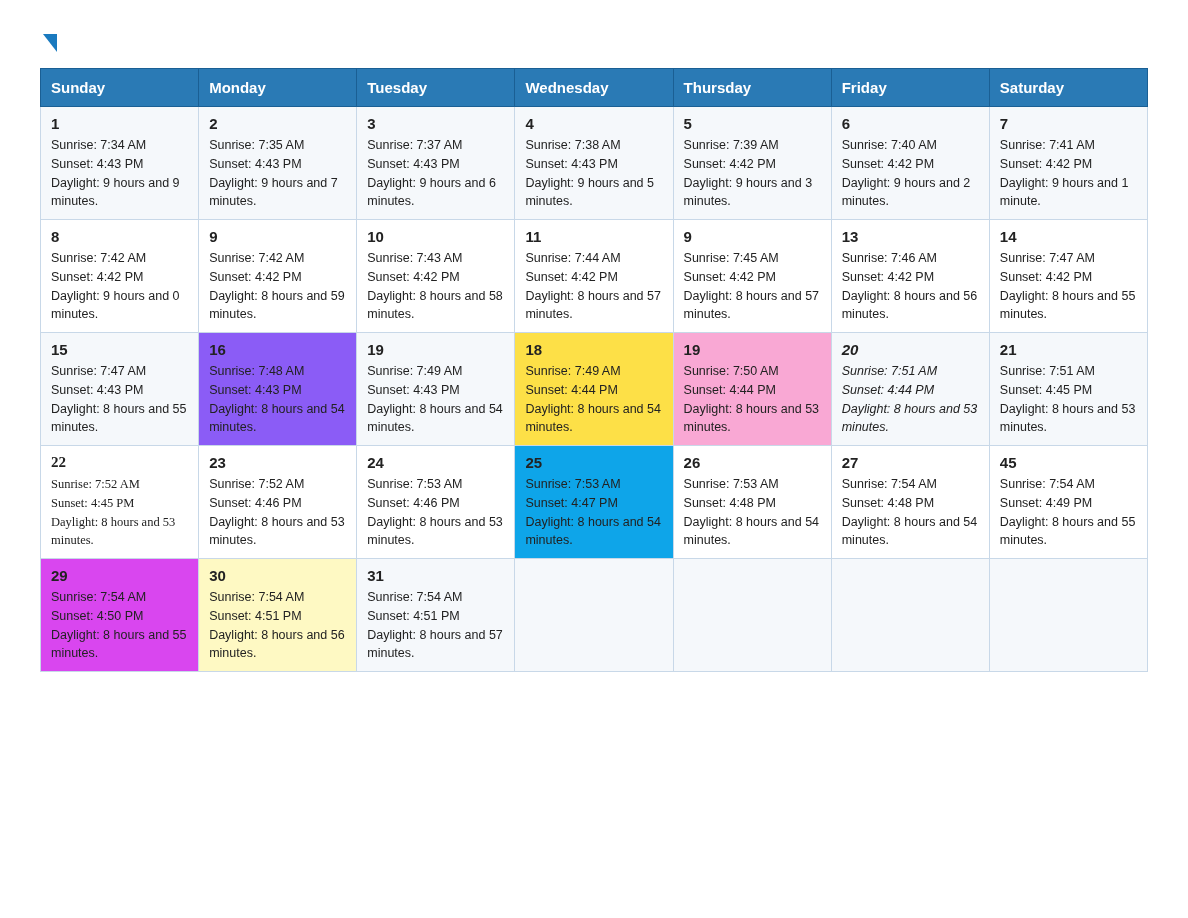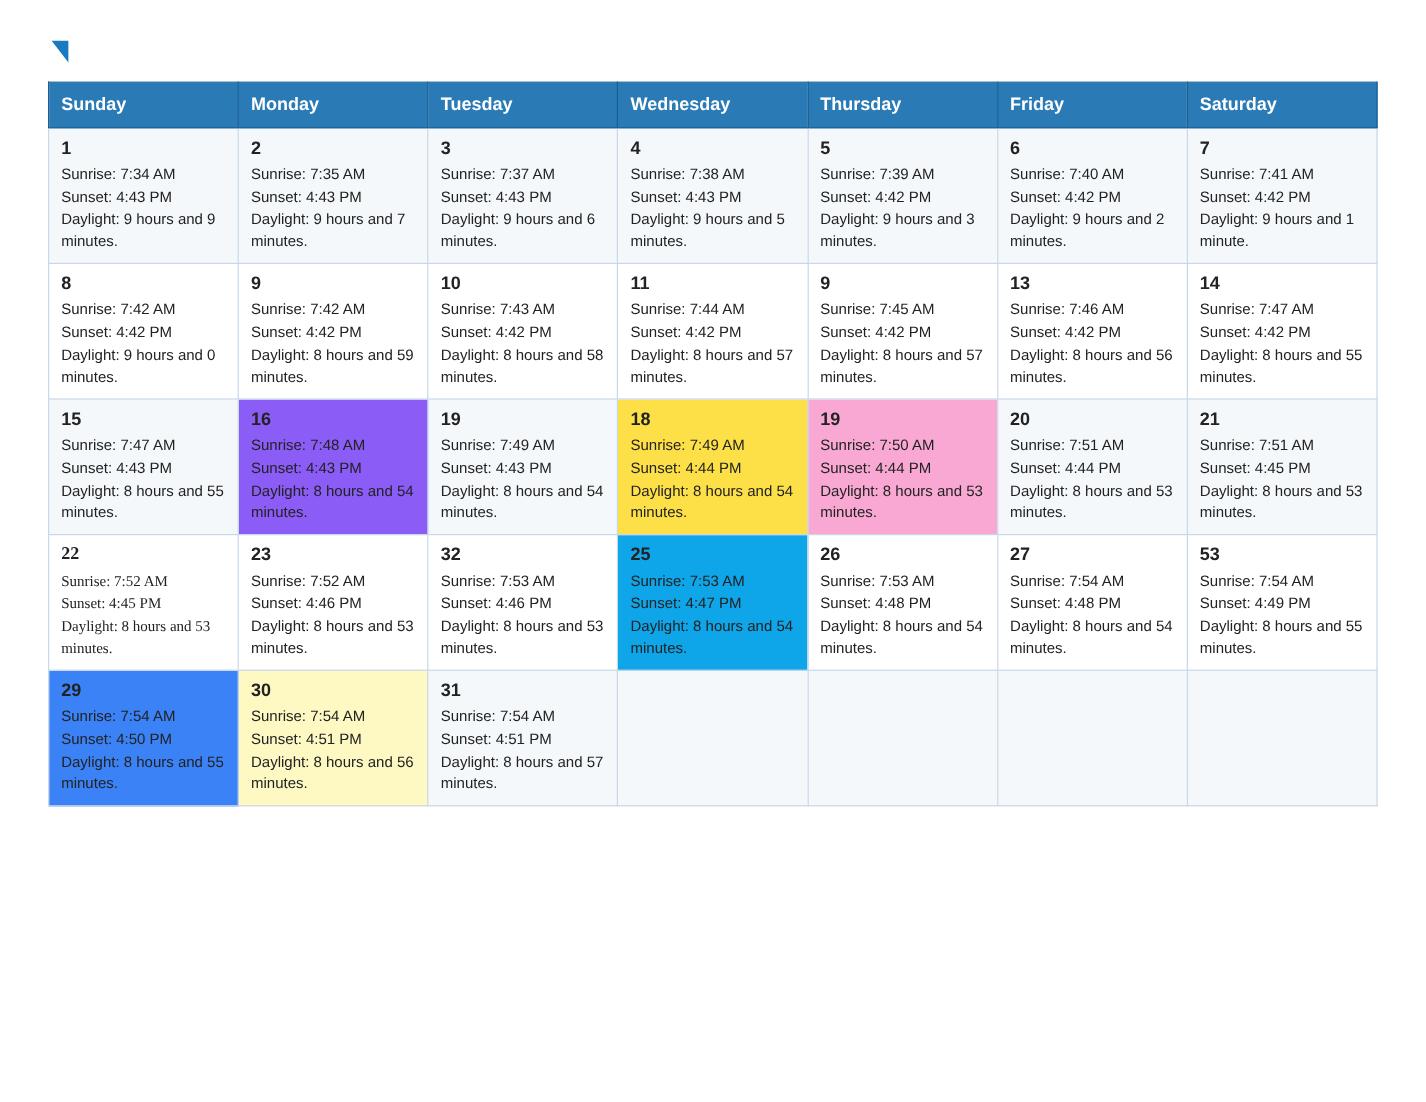--- a/index.html
+++ b/index.html
@@ -207,61 +207,61 @@
         <span class="day-info">Sunrise: 7:49 AM<br>Sunset: 4:43 PM<br>Daylight: 8 hours and 54 minutes.</span>
       </td>
         <td style="background: #fde047;">
         <span class="day-num">18</span>
         <span class="day-info">Sunrise: 7:49 AM<br>Sunset: 4:44 PM<br>Daylight: 8 hours and 54 minutes.</span>
       </td>
         <td style="background: #f9a8d4;">
         <span class="day-num">19</span>
         <span class="day-info">Sunrise: 7:50 AM<br>Sunset: 4:44 PM<br>Daylight: 8 hours and 53 minutes.</span>
       </td>
-        <td style="background: rgb(245, 248, 251);">
+        <td style="background: rgb(245, 248, 251); font-style: italic;">
         <span class="day-num">20</span>
         <span class="day-info">Sunrise: 7:51 AM<br>Sunset: 4:44 PM<br>Daylight: 8 hours and 53 minutes.</span>
       </td>
         <td style="background: rgb(245, 248, 251);">
         <span class="day-num">21</span>
         <span class="day-info">Sunrise: 7:51 AM<br>Sunset: 4:45 PM<br>Daylight: 8 hours and 53 minutes.</span>
       </td>
       </tr>
       <tr>
         <td style="background: rgb(255, 255, 255); font-family: Liberation Serif, serif;">
         <span class="day-num">22</span>
         <span class="day-info">Sunrise: 7:52 AM<br>Sunset: 4:45 PM<br>Daylight: 8 hours and 53 minutes.</span>
       </td>
         <td style="background: rgb(255, 255, 255);">
         <span class="day-num">23</span>
         <span class="day-info">Sunrise: 7:52 AM<br>Sunset: 4:46 PM<br>Daylight: 8 hours and 53 minutes.</span>
       </td>
         <td style="background: rgb(255, 255, 255);">
-        <span class="day-num">32</span>
+        <span class="day-num">24</span>
         <span class="day-info">Sunrise: 7:53 AM<br>Sunset: 4:46 PM<br>Daylight: 8 hours and 53 minutes.</span>
       </td>
         <td style="background: #0ea5e9;">
         <span class="day-num">25</span>
         <span class="day-info">Sunrise: 7:53 AM<br>Sunset: 4:47 PM<br>Daylight: 8 hours and 54 minutes.</span>
       </td>
         <td style="background: rgb(255, 255, 255);">
         <span class="day-num">26</span>
         <span class="day-info">Sunrise: 7:53 AM<br>Sunset: 4:48 PM<br>Daylight: 8 hours and 54 minutes.</span>
       </td>
         <td style="background: rgb(255, 255, 255);">
         <span class="day-num">27</span>
         <span class="day-info">Sunrise: 7:54 AM<br>Sunset: 4:48 PM<br>Daylight: 8 hours and 54 minutes.</span>
       </td>
         <td style="background: rgb(255, 255, 255);">
-        <span class="day-num">53</span>
+        <span class="day-num">45</span>
         <span class="day-info">Sunrise: 7:54 AM<br>Sunset: 4:49 PM<br>Daylight: 8 hours and 55 minutes.</span>
       </td>
       </tr>
       <tr>
-        <td style="background: #3b82f6; margin-left: 40px;">
+        <td style="background: #d946ef; margin-left: 40px;">
         <span class="day-num">29</span>
         <span class="day-info">Sunrise: 7:54 AM<br>Sunset: 4:50 PM<br>Daylight: 8 hours and 55 minutes.</span>
       </td>
         <td style="background: #fef9c3;">
         <span class="day-num">30</span>
         <span class="day-info">Sunrise: 7:54 AM<br>Sunset: 4:51 PM<br>Daylight: 8 hours and 56 minutes.</span>
       </td>
         <td style="background: rgb(245, 248, 251);">
         <span class="day-num">31</span>
         <span class="day-info">Sunrise: 7:54 AM<br>Sunset: 4:51 PM<br>Daylight: 8 hours and 57 minutes.</span>

